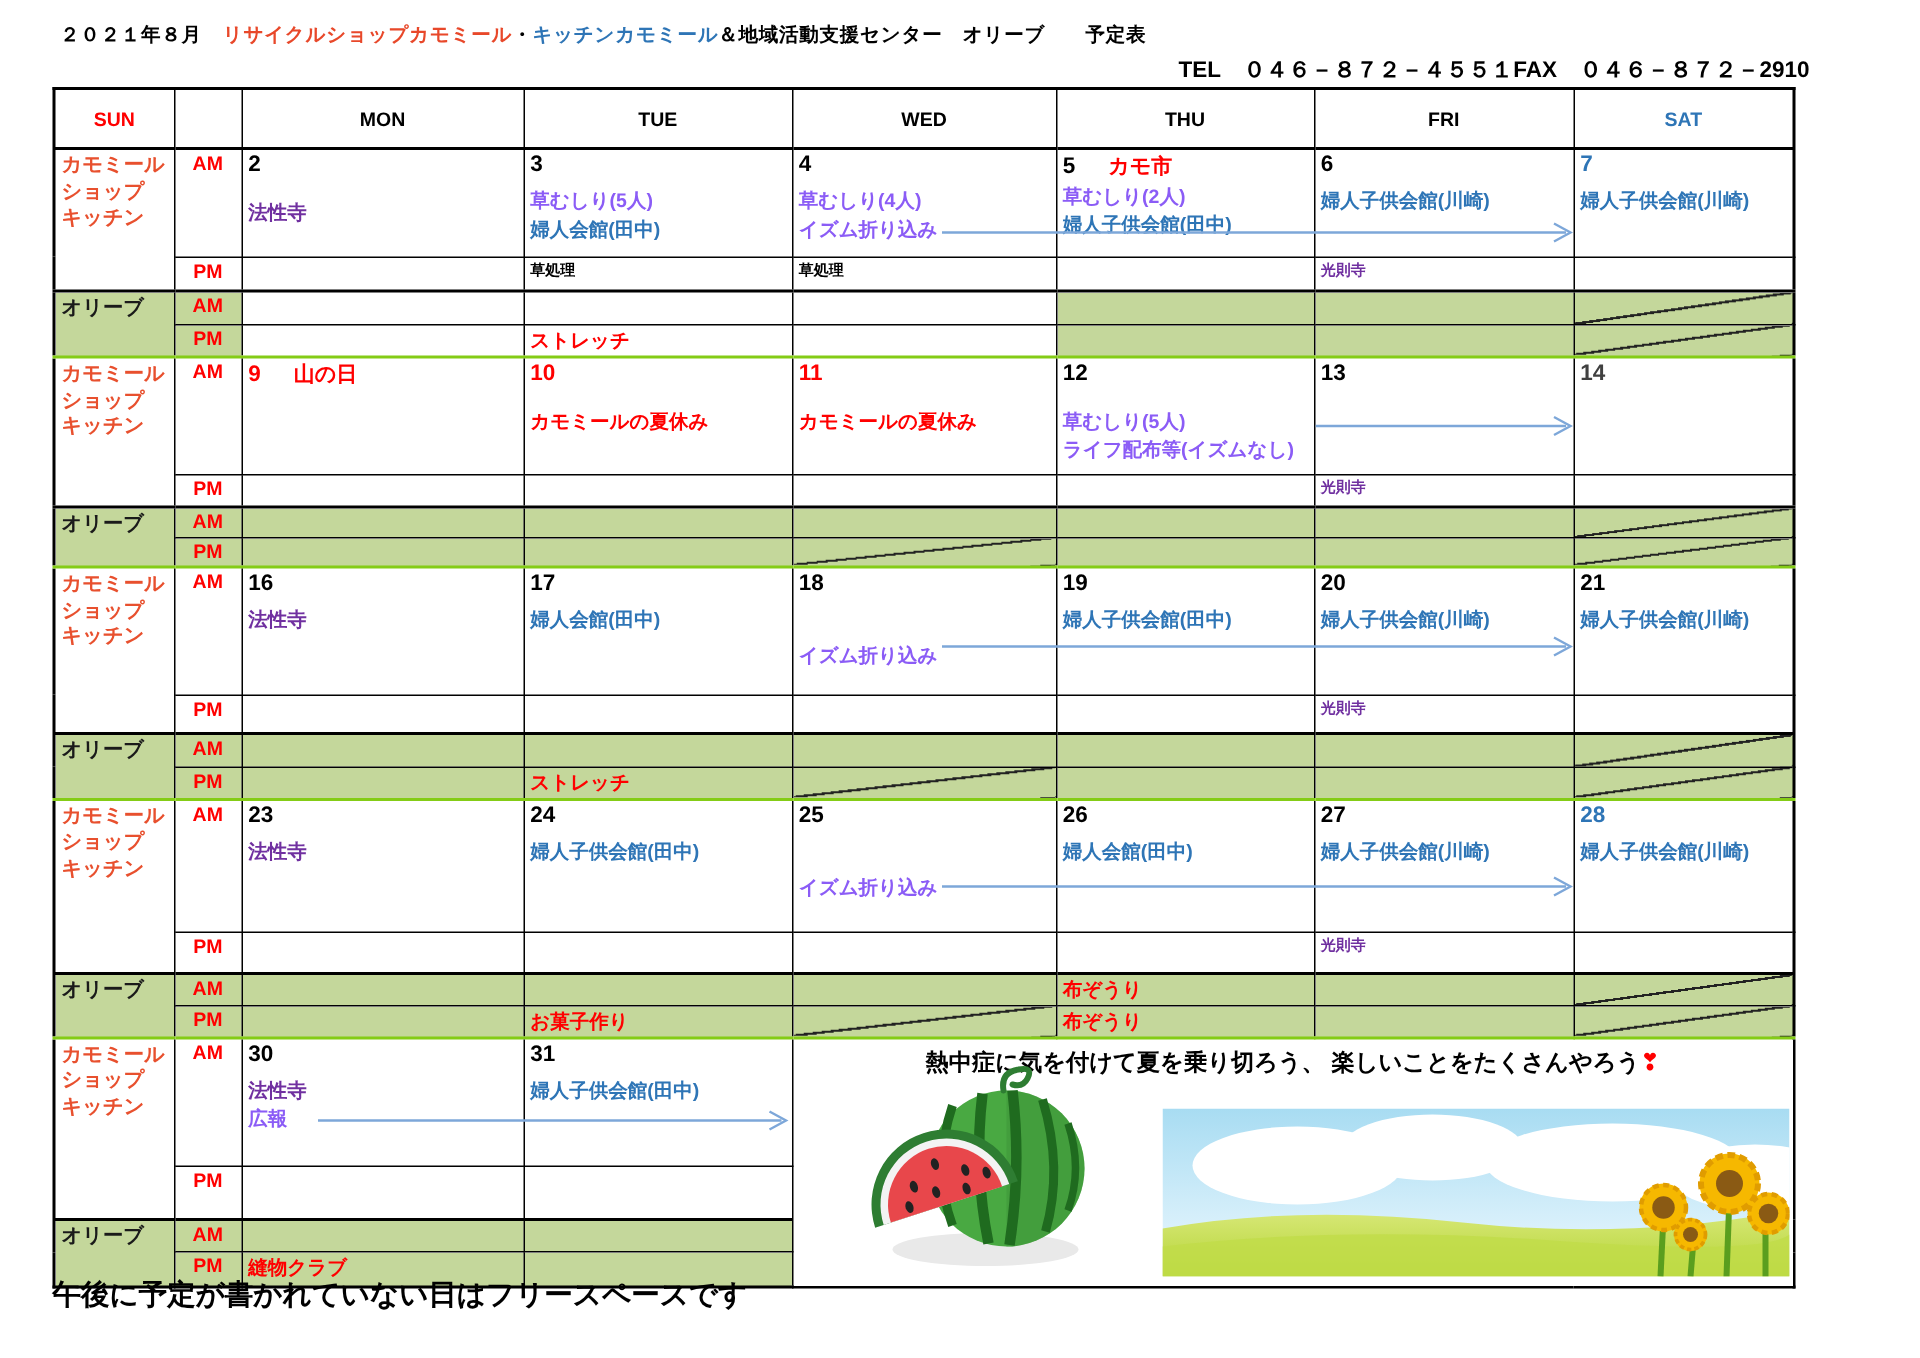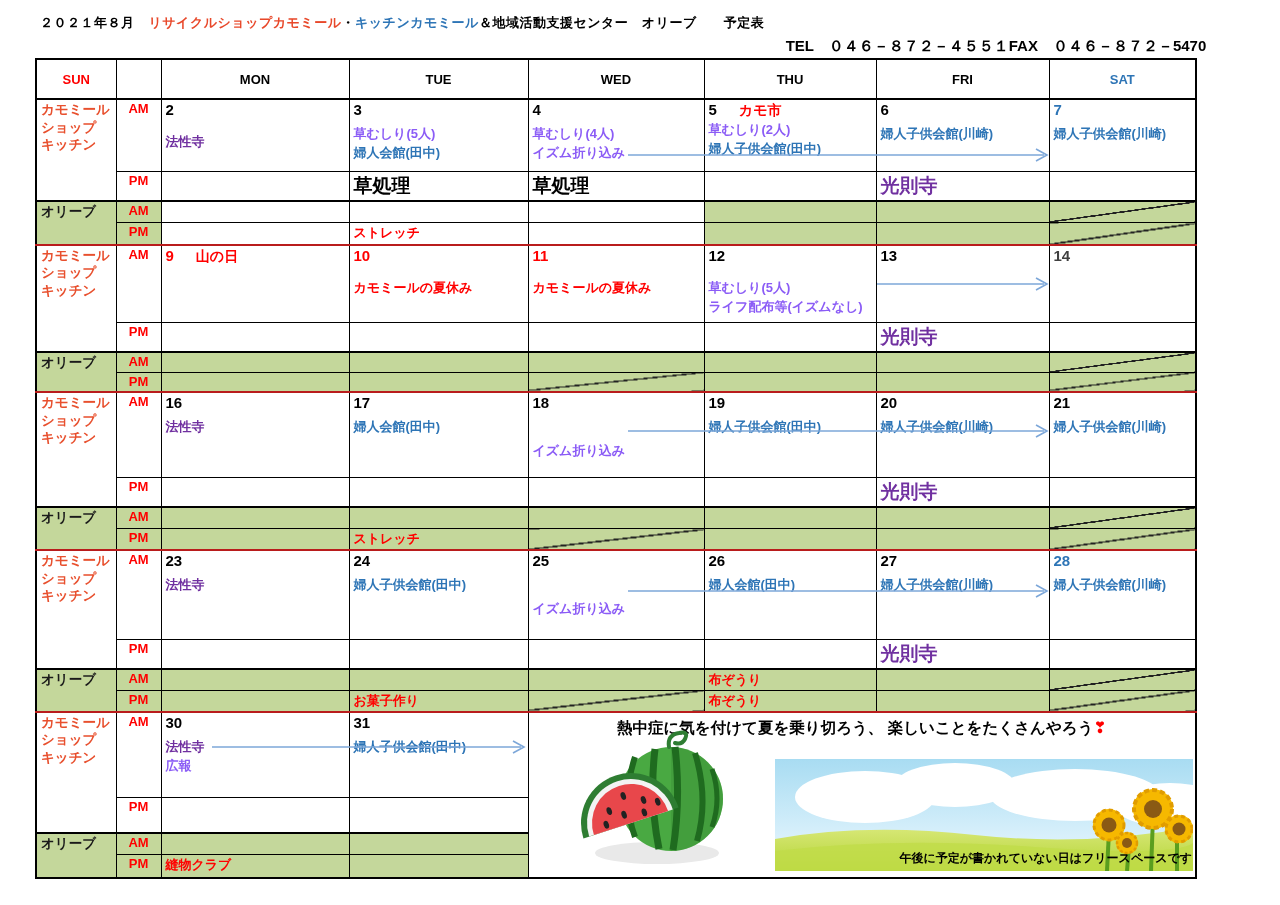--- a/index.html
+++ b/index.html
@@ -11,60 +11,60 @@
   .titleline .month{margin-right:14px;color:#000;}
   .t-red{color:#e8482a;}
   .t-blue{color:#2e75b6;}
   .telfax{position:absolute;left:800px;top:37px;width:392px;display:flex;justify-content:center;
           font-size:15px;font-weight:bold;border-bottom:2px solid #000;padding-bottom:2px;white-space:nowrap;}
 
   
   .t{position:absolute;left:35px;top:58px;width:1160px;border-collapse:collapse;table-layout:fixed;border:2px solid #000;}
   .t td{border:1px solid #000;vertical-align:top;padding:1px 4px;overflow:hidden;font-weight:bold;}
   tr.hdr td{border-bottom:2px solid #000;text-align:center;vertical-align:middle;font-size:13px;padding:0;}
-  tr.wk td{border-top:2px solid #b91c1c;}
+  tr.wk td{border-top:2px solid #84cc16;}
   tr.olam td{border-top:2px solid #000;}
   .hd-sun{color:#ff0000;}
   .hd-sat{color:#2e75b6;}
   .lbl{color:#e8502e;font-size:13.5px;line-height:1.3;padding-top:10px;padding-left:5px;}
   .lblo{background:#c4d79b;color:#1a1a1a;font-size:13.5px;vertical-align:middle;padding-left:5px;}
   .ap{color:#ff0000;text-align:center;vertical-align:middle;font-size:13px;padding:0;}
   .apo{background:#c4d79b;color:#ff0000;text-align:center;vertical-align:middle;font-size:13px;padding:0;}
   .day{background:#fff;}
   .dnum{font-size:15px;line-height:18px;color:#000;display:flex;gap:22px;align-items:baseline;}
   .dnum .n-red{color:#ff0000;}
   .tag{color:#ff0000;font-size:14px;}
   .ev{font-size:13px;line-height:17px;margin-top:2px;color:#8b5cf6;white-space:nowrap;}
   .purple{color:#7030a0;margin-top:36px;} .blue{color:#2e75b6;} .red{color:#ff0000;}
   .mt4{margin-top:6px;} .mt12{margin-top:14px;} .mt30{margin-top:30px;}
-  .pmc{font-size:19px;}
+  .pmc{font-size:10px;}
   .olv{background:#c4d79b;font-size:13px;}
   .olv.wht{background:#fff;}
   .diag{background-image:linear-gradient(to bottom right,transparent 48%,#222 48%,#222 52%,transparent 52%);}
   .msgcell{background:#fff;position:relative;padding:0;}
   .msg{margin-top:4px;text-align:center;font-size:15.5px;color:#000;}
   .msg .mark{color:#ff0000;}
 
   
   .arrow{position:absolute;pointer-events:none;}
 
   
-  .note{position:absolute;left:35px;top:850px;width:1157px;text-align:right;font-size:12px;font-weight:bold;color:#000;}
+  .note{position:absolute;left:35px;top:850px;width:1157px;font-size:19px;font-weight:bold;color:#000;}
 </style>
 </head>
 <body>
 
 <div id="page">
 
   <div class="titleline">
     <span class="month">２０２１年８月</span><span class="t-red">リサイクルショップカモミール</span><span>・</span><span class="t-blue">キッチンカモミール</span><span>＆地域活動支援センター　オリーブ　　予定表</span>
   </div>
   <div class="telfax">
     <span>TEL　０４６－８７２－４５５１</span>
-    <span>FAX　０４６－８７２－5470</span>
+    <span>FAX　０４６－８７２－2910</span>
   </div>
 
   <table class="t">
     <colgroup>
       <col style="width:80px">
         <col style="width:45px">
         <col style="width:188px">
         <col style="width:179px">
       <col style="width:176px">
         <col style="width:172px">

